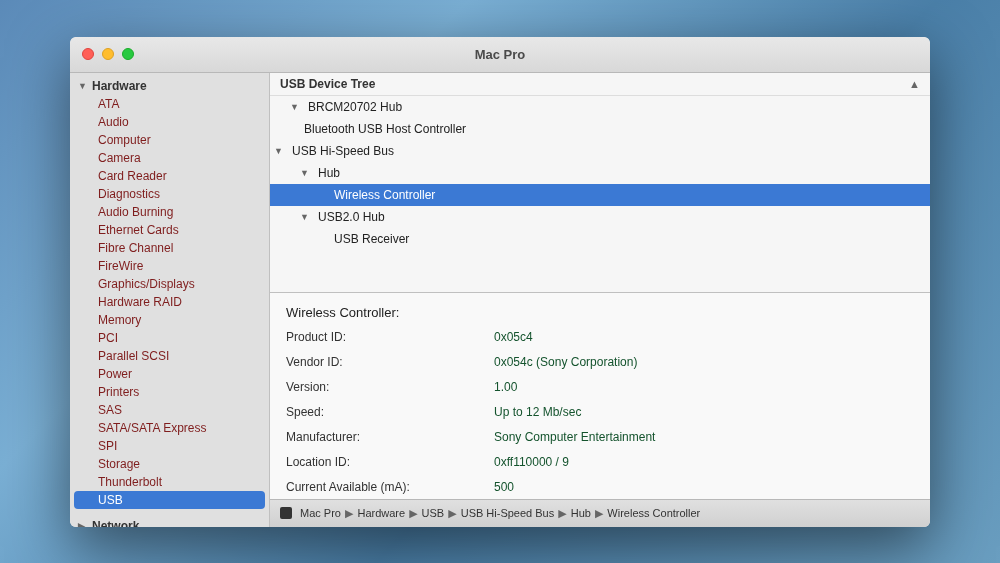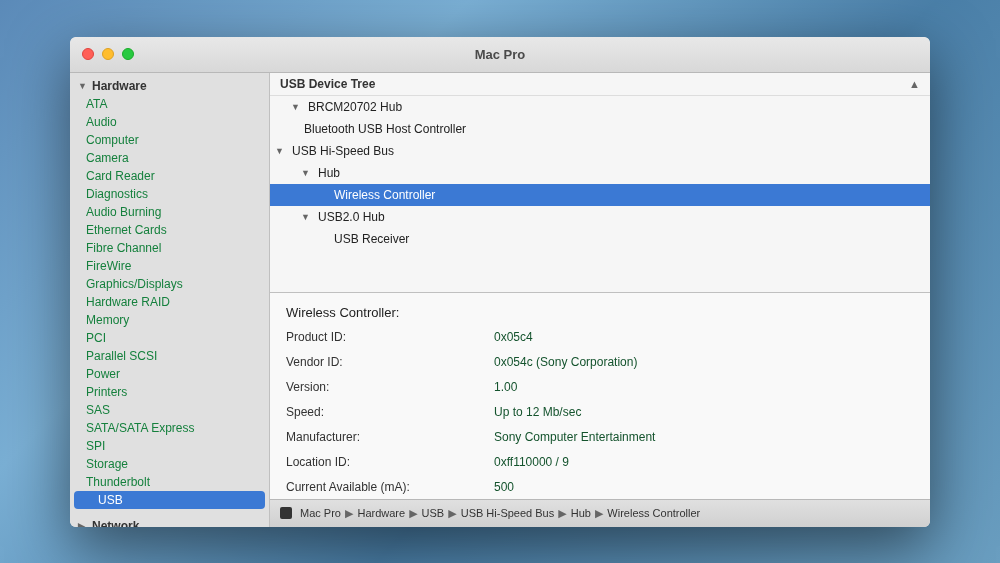--- a/index.html
+++ b/index.html
@@ -81,23 +81,23 @@
       cursor: pointer;
     }
     .triangle {
       display: inline-block;
       width: 10px;
       margin-right: 4px;
       color: #666;
       font-size: 9px;
     }
     .sidebar-item {
-      padding: 2px 8px 2px 16px;
-      font-size: 12px;
-      color: #15803d;
+      padding: 2px 8px 2px 28px;
+      font-size: 12px;
+      color: #7f1d1d;
       cursor: pointer;
     }
     .sidebar-item.selected {
       background: #3b79d4;
       color: white;
       border-radius: 4px;
       margin: 0 4px;
       padding: 2px 8px 2px 24px;
     }
     .main {
@@ -105,21 +105,20 @@
       display: flex;
       flex-direction: column;
       overflow: hidden;
     }
     .tree-panel {
       height: 220px;
       overflow-y: auto;
       background: #f6f6f6;
       border-bottom: 1px solid #c0c0c0;
       position: relative;
-      text-align: right;
     }
     .tree-panel::-webkit-scrollbar {
       width: 10px;
     }
     .tree-panel::-webkit-scrollbar-track {
       background: #f0f0f0;
     }
     .tree-panel::-webkit-scrollbar-thumb {
       background: #c0c0c0;
       border-radius: 5px;

